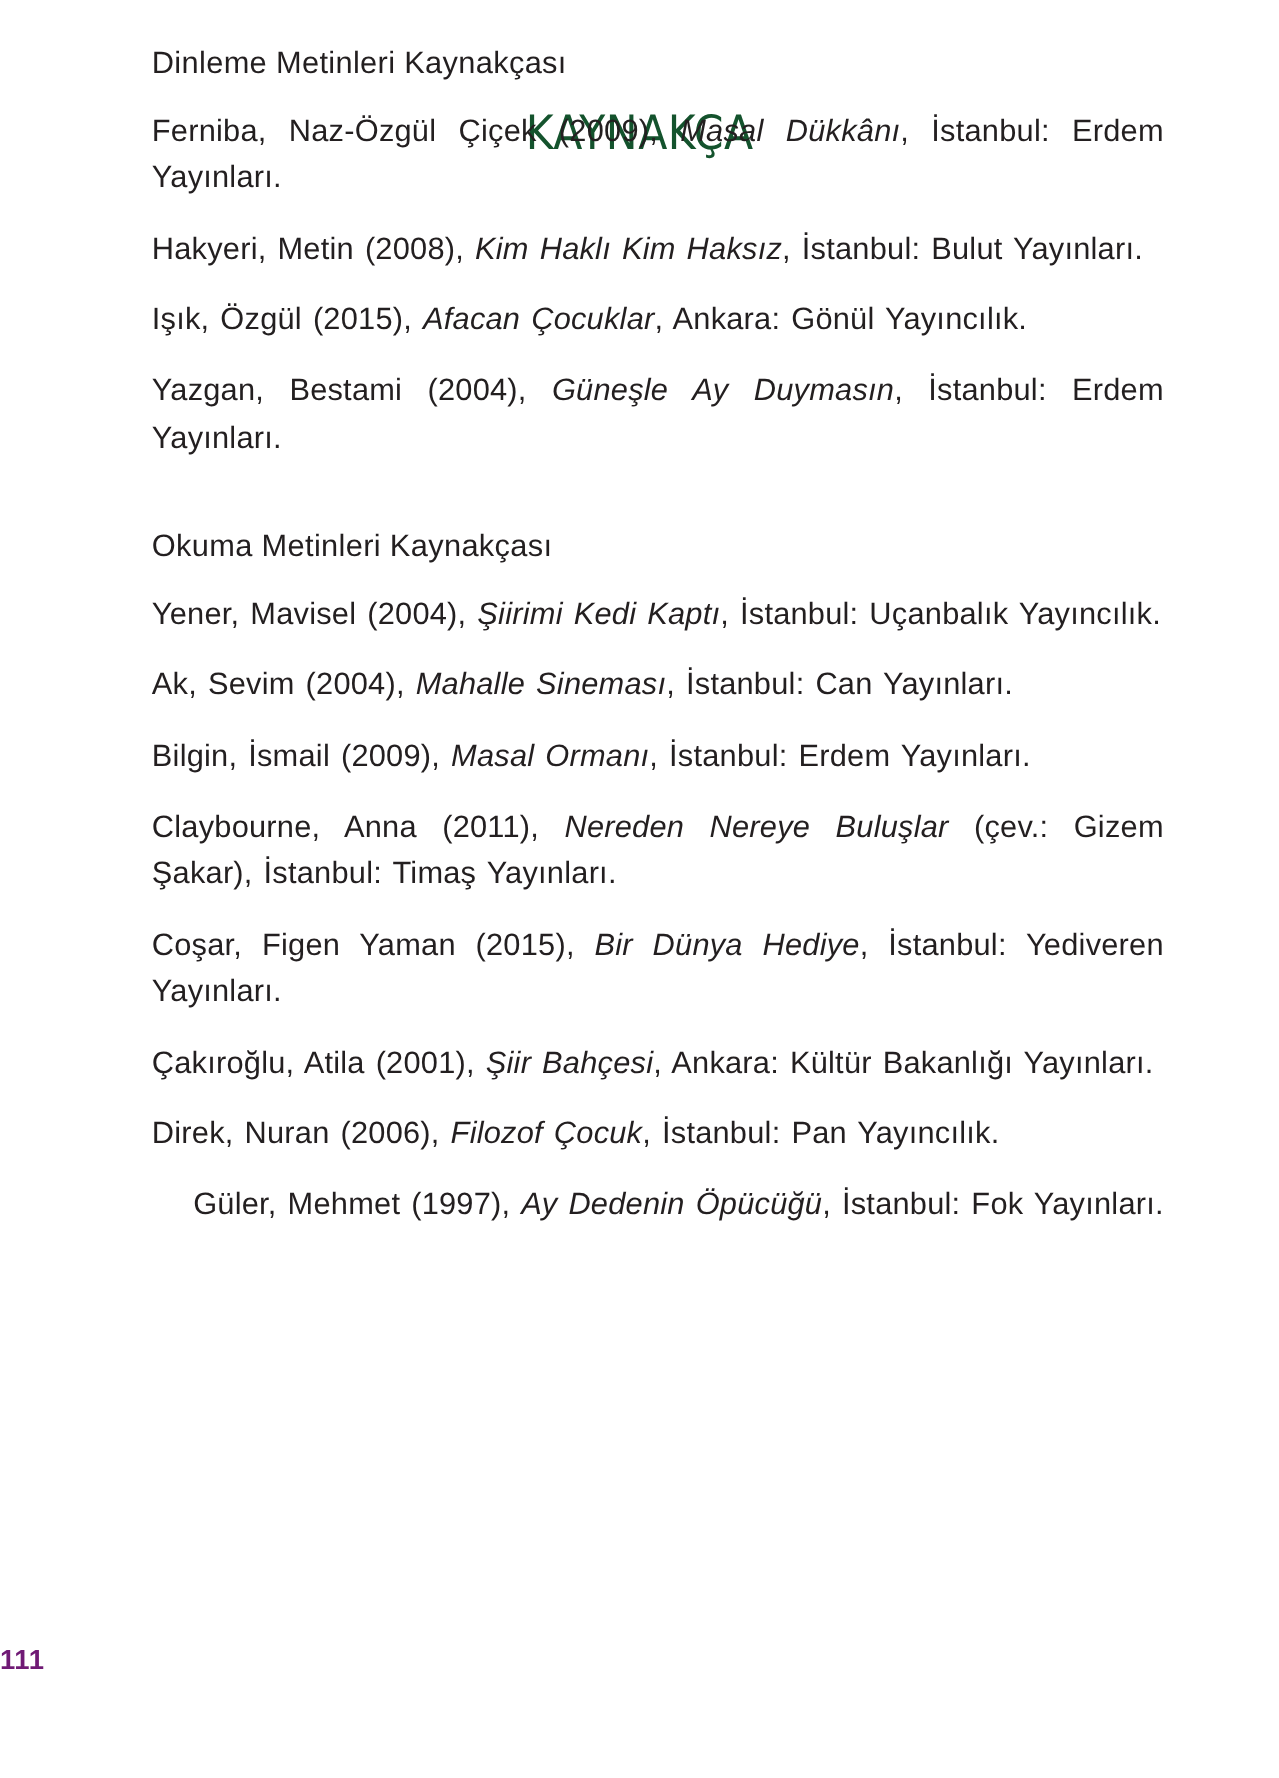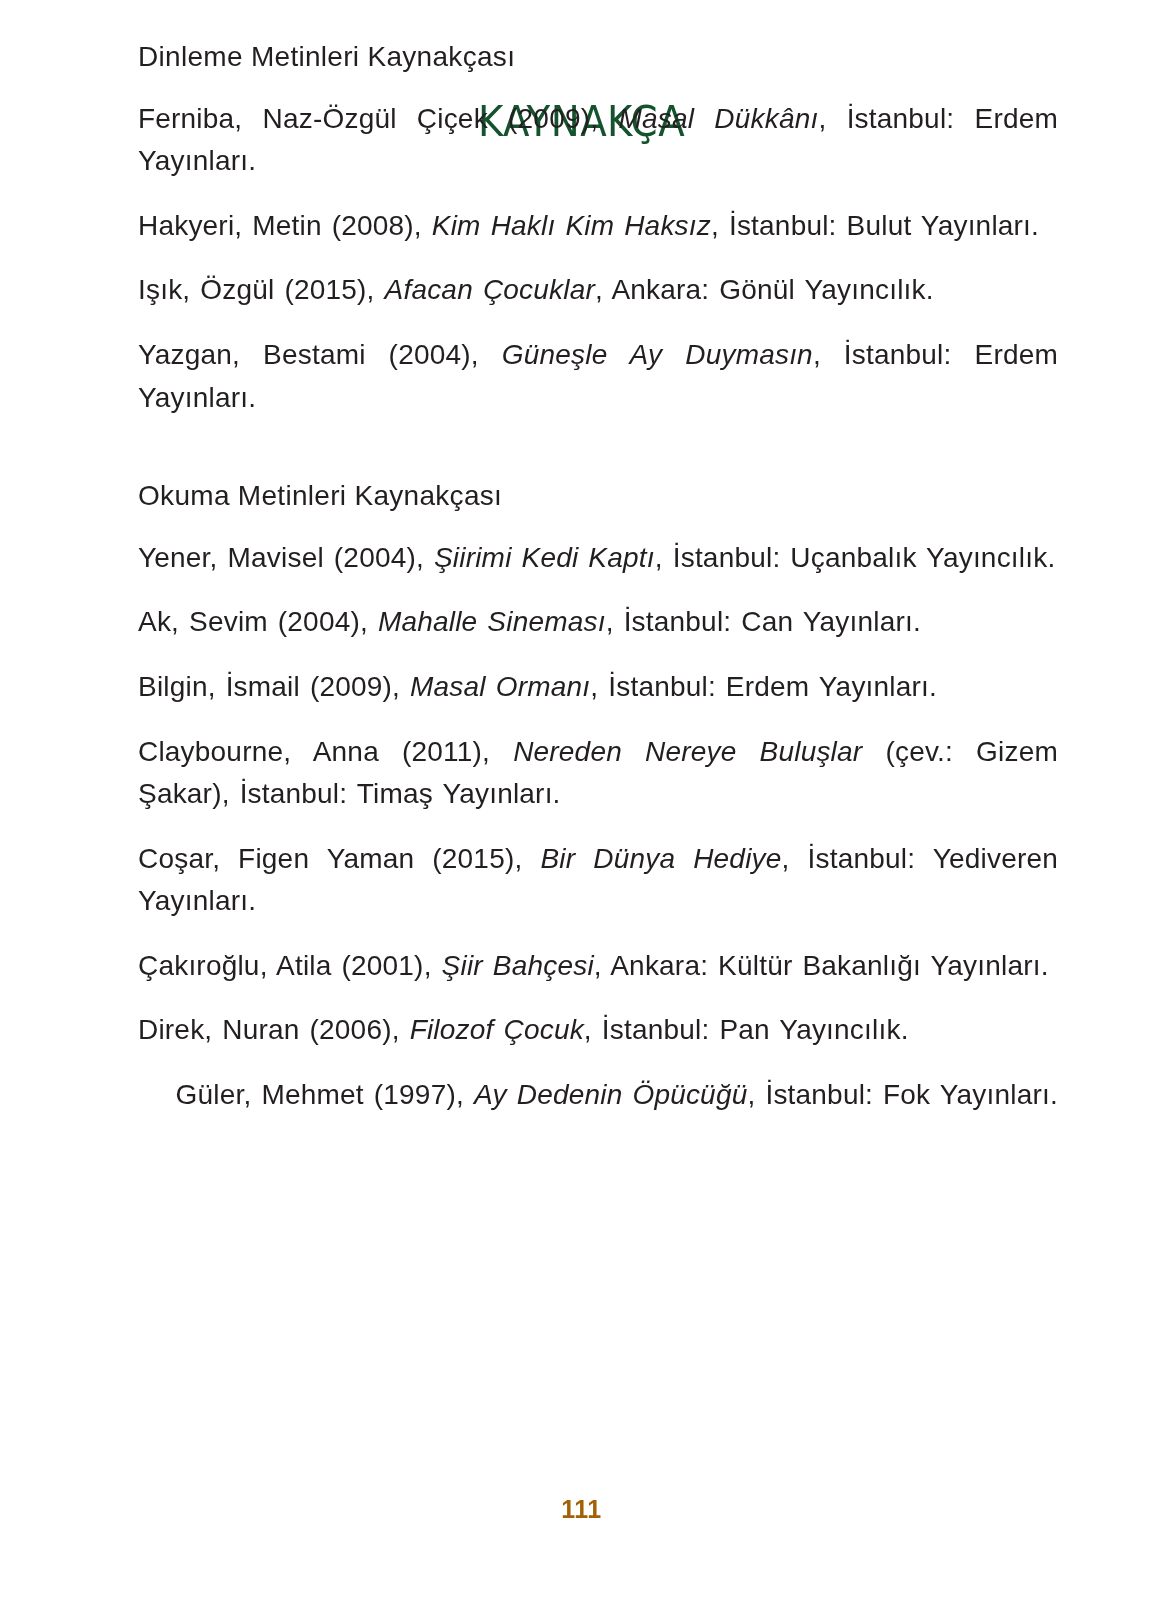--- a/index.html
+++ b/index.html
@@ -66,24 +66,24 @@
     height: 22px;
   }
   .block-gap-section {
     height: 58px;
   }
   .page-number {
     position: absolute;
     left: 0;
     right: 0;
     top: 1495px;
-    text-align: center;
+    text-align: left;
     font-size: 25px;
     font-weight: 700;
-    color: #a16207;
+    color: #701a75;
     letter-spacing: 0.5px;
   }
 </style>
 </head>
 <body>
 
 <div class="page">
 
   <h1 class="page-title">KAYNAKÇA</h1>
 

